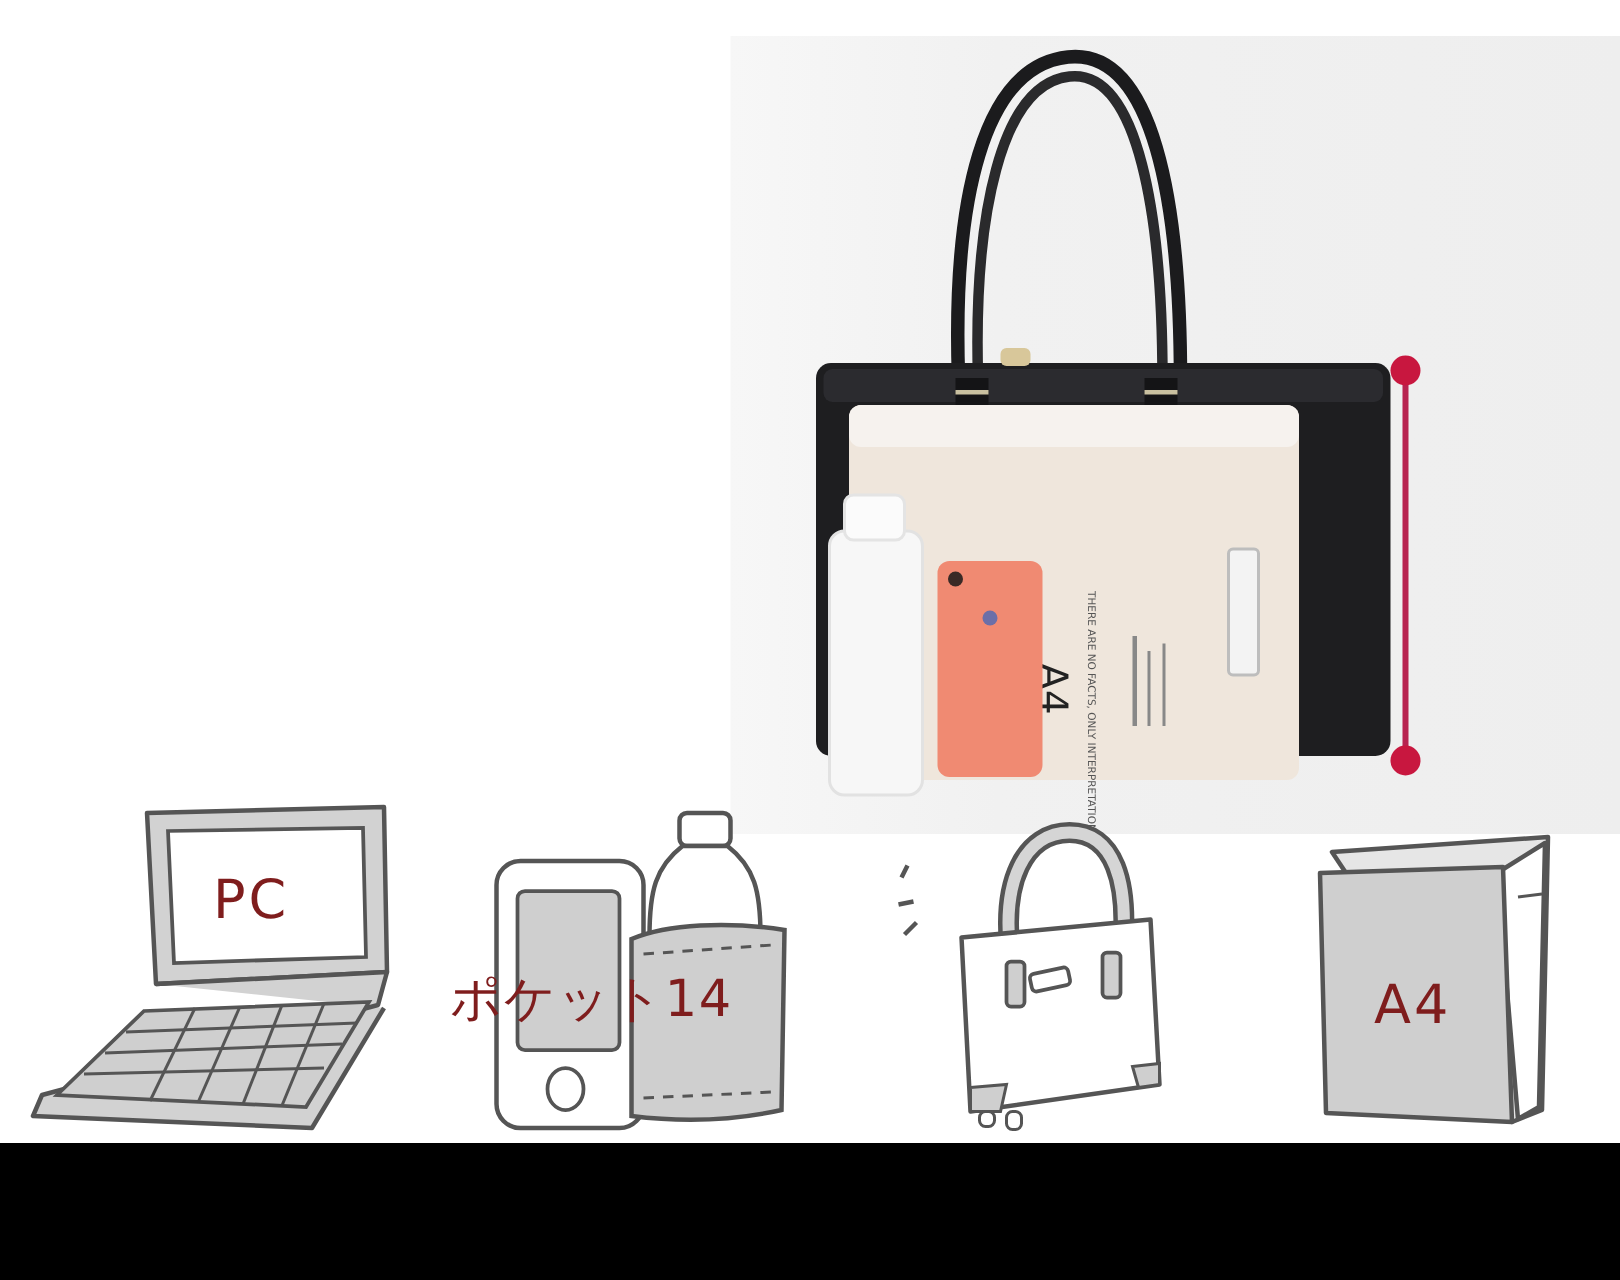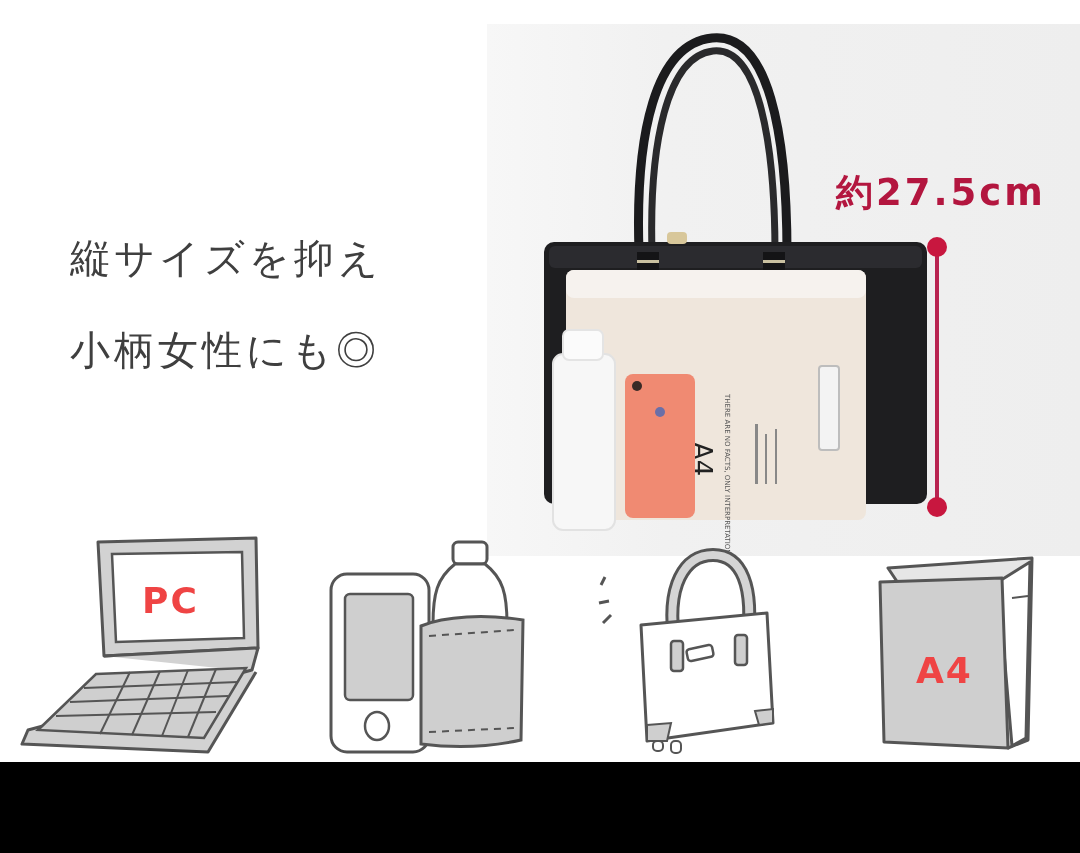--- a/index.html
+++ b/index.html
@@ -26,21 +26,21 @@
   }
   .measure-line { position: absolute; left: 925px; top: 237px; width: 24px; height: 280px; }
   .measure-line .dot { position: absolute; left: 2px; width: 20px; height: 20px; border-radius: 50%; background: #c8173f; }
   .measure-line .dot.top { top: 0; }
   .measure-line .dot.bottom { bottom: 0; }
   .measure-line .bar { position: absolute; left: 10px; top: 10px; bottom: 10px; width: 4px; background: #b82350; }
 
   .bag-svg { position: absolute; left: 487px; top: 24px; }
   .icon-svg { position: absolute; }
   .icon-label {
-    position: absolute; color: #ef4444; font-weight: bold; white-space: nowrap;
+    position: absolute; color: #7f1d1d; font-weight: normal; white-space: nowrap;
     letter-spacing: 2px;
   }
   .black-band { position: absolute; left: 0; top: 762px; width: 1080px; height: 91px; background: #000000; }
 </style>
 </head>
 <body>
 
 <div class="canvas">
 
   <div class="photo-panel"></div>
@@ -74,26 +74,21 @@
     </g>
 
     <rect x="138" y="350" width="70" height="144" rx="8" fill="#f08a72"></rect>
     <circle cx="150" cy="362" r="5" fill="#3a2a26"></circle>
     <circle cx="173" cy="388" r="5" fill="#6b6fa8"></circle>
 
     <rect x="66" y="330" width="62" height="176" rx="10" fill="#f7f7f7" stroke="#e2e2e2" stroke-width="2"></rect>
     <rect x="76" y="306" width="40" height="30" rx="6" fill="#fbfbfb" stroke="#e4e4e4" stroke-width="2"></rect>
   </svg>
 
-  <div class="tagline">
-    <div>縦サイズを抑え</div>
-    <div>小柄女性にも◎</div>
-  </div>
 
-  <div class="measure-label">約27.5cm</div>
   <div class="measure-line">
     <div class="bar"></div>
     <div class="dot top"></div>
     <div class="dot bottom"></div>
   </div>
 
   <svg class="icon-svg" style="left:20px; top:530px;" width="250" height="230" viewBox="0 0 250 230">
     <path d="M78 12 L236 8 L238 118 L84 126 Z" fill="#d2d2d2" stroke="#555" stroke-width="3" stroke-linejoin="round"></path>
     <path d="M92 24 L222 22 L224 108 L96 112 Z" fill="#ffffff" stroke="#555" stroke-width="2.5"></path>
     <path d="M84 126 L238 118 L232 140 L8 200 L2 214 L188 222 L236 142" fill="#d2d2d2" stroke="#555" stroke-width="3" stroke-linejoin="round"></path>
@@ -113,20 +108,21 @@
   <svg class="icon-svg" style="left:325px; top:534px;" width="230" height="226" viewBox="0 0 230 226">
     <rect x="128" y="8" width="34" height="22" rx="5" fill="#fff" stroke="#555" stroke-width="3"></rect>
     <path d="M130 30 C112 44, 108 60, 108 90 L182 90 C182 60, 178 44, 160 30 Z" fill="#fff" stroke="#555" stroke-width="3"></path>
     <rect x="6" y="40" width="98" height="178" rx="16" fill="#fff" stroke="#555" stroke-width="3"></rect>
     <rect x="20" y="60" width="68" height="106" rx="5" fill="#cfcfcf" stroke="#555" stroke-width="2.5"></rect>
     <ellipse cx="52" cy="192" rx="12" ry="14" fill="#fff" stroke="#555" stroke-width="2.5"></ellipse>
     <path d="M96 92 C120 82, 160 80, 198 86 L196 206 C160 214, 128 214, 96 210 Z" fill="#cfcfcf" stroke="#555" stroke-width="3"></path>
     <path d="M104 102 L190 96" stroke="#555" stroke-width="2" stroke-dasharray="7 6"></path>
     <path d="M104 198 L190 194" stroke="#555" stroke-width="2" stroke-dasharray="7 6"></path>
   </svg>
+  <div class="icon-label" style="left:300px; top:643px; font-size:34px; letter-spacing:1px;">ポケット14</div>
 
   <svg class="icon-svg" style="left:595px; top:545px;" width="200" height="215" viewBox="0 0 200 215">
     <g stroke="#555" stroke-width="3" fill="none">
       <path d="M6 40 L10 32"></path>
         <path d="M4 58 L14 56"></path>
         <path d="M8 78 L16 70"></path>
     </g>
     <path d="M80 100 C70 40, 90 10, 118 10 C146 10, 160 40, 152 100" fill="none" stroke="#555" stroke-width="14"></path>
     <path d="M80 100 C70 40, 90 10, 118 10 C146 10, 160 40, 152 100" fill="none" stroke="#d5d5d5" stroke-width="8"></path>
     <path d="M46 80 L172 68 L178 178 L52 196 Z" fill="#fff" stroke="#555" stroke-width="3" stroke-linejoin="round"></path>

